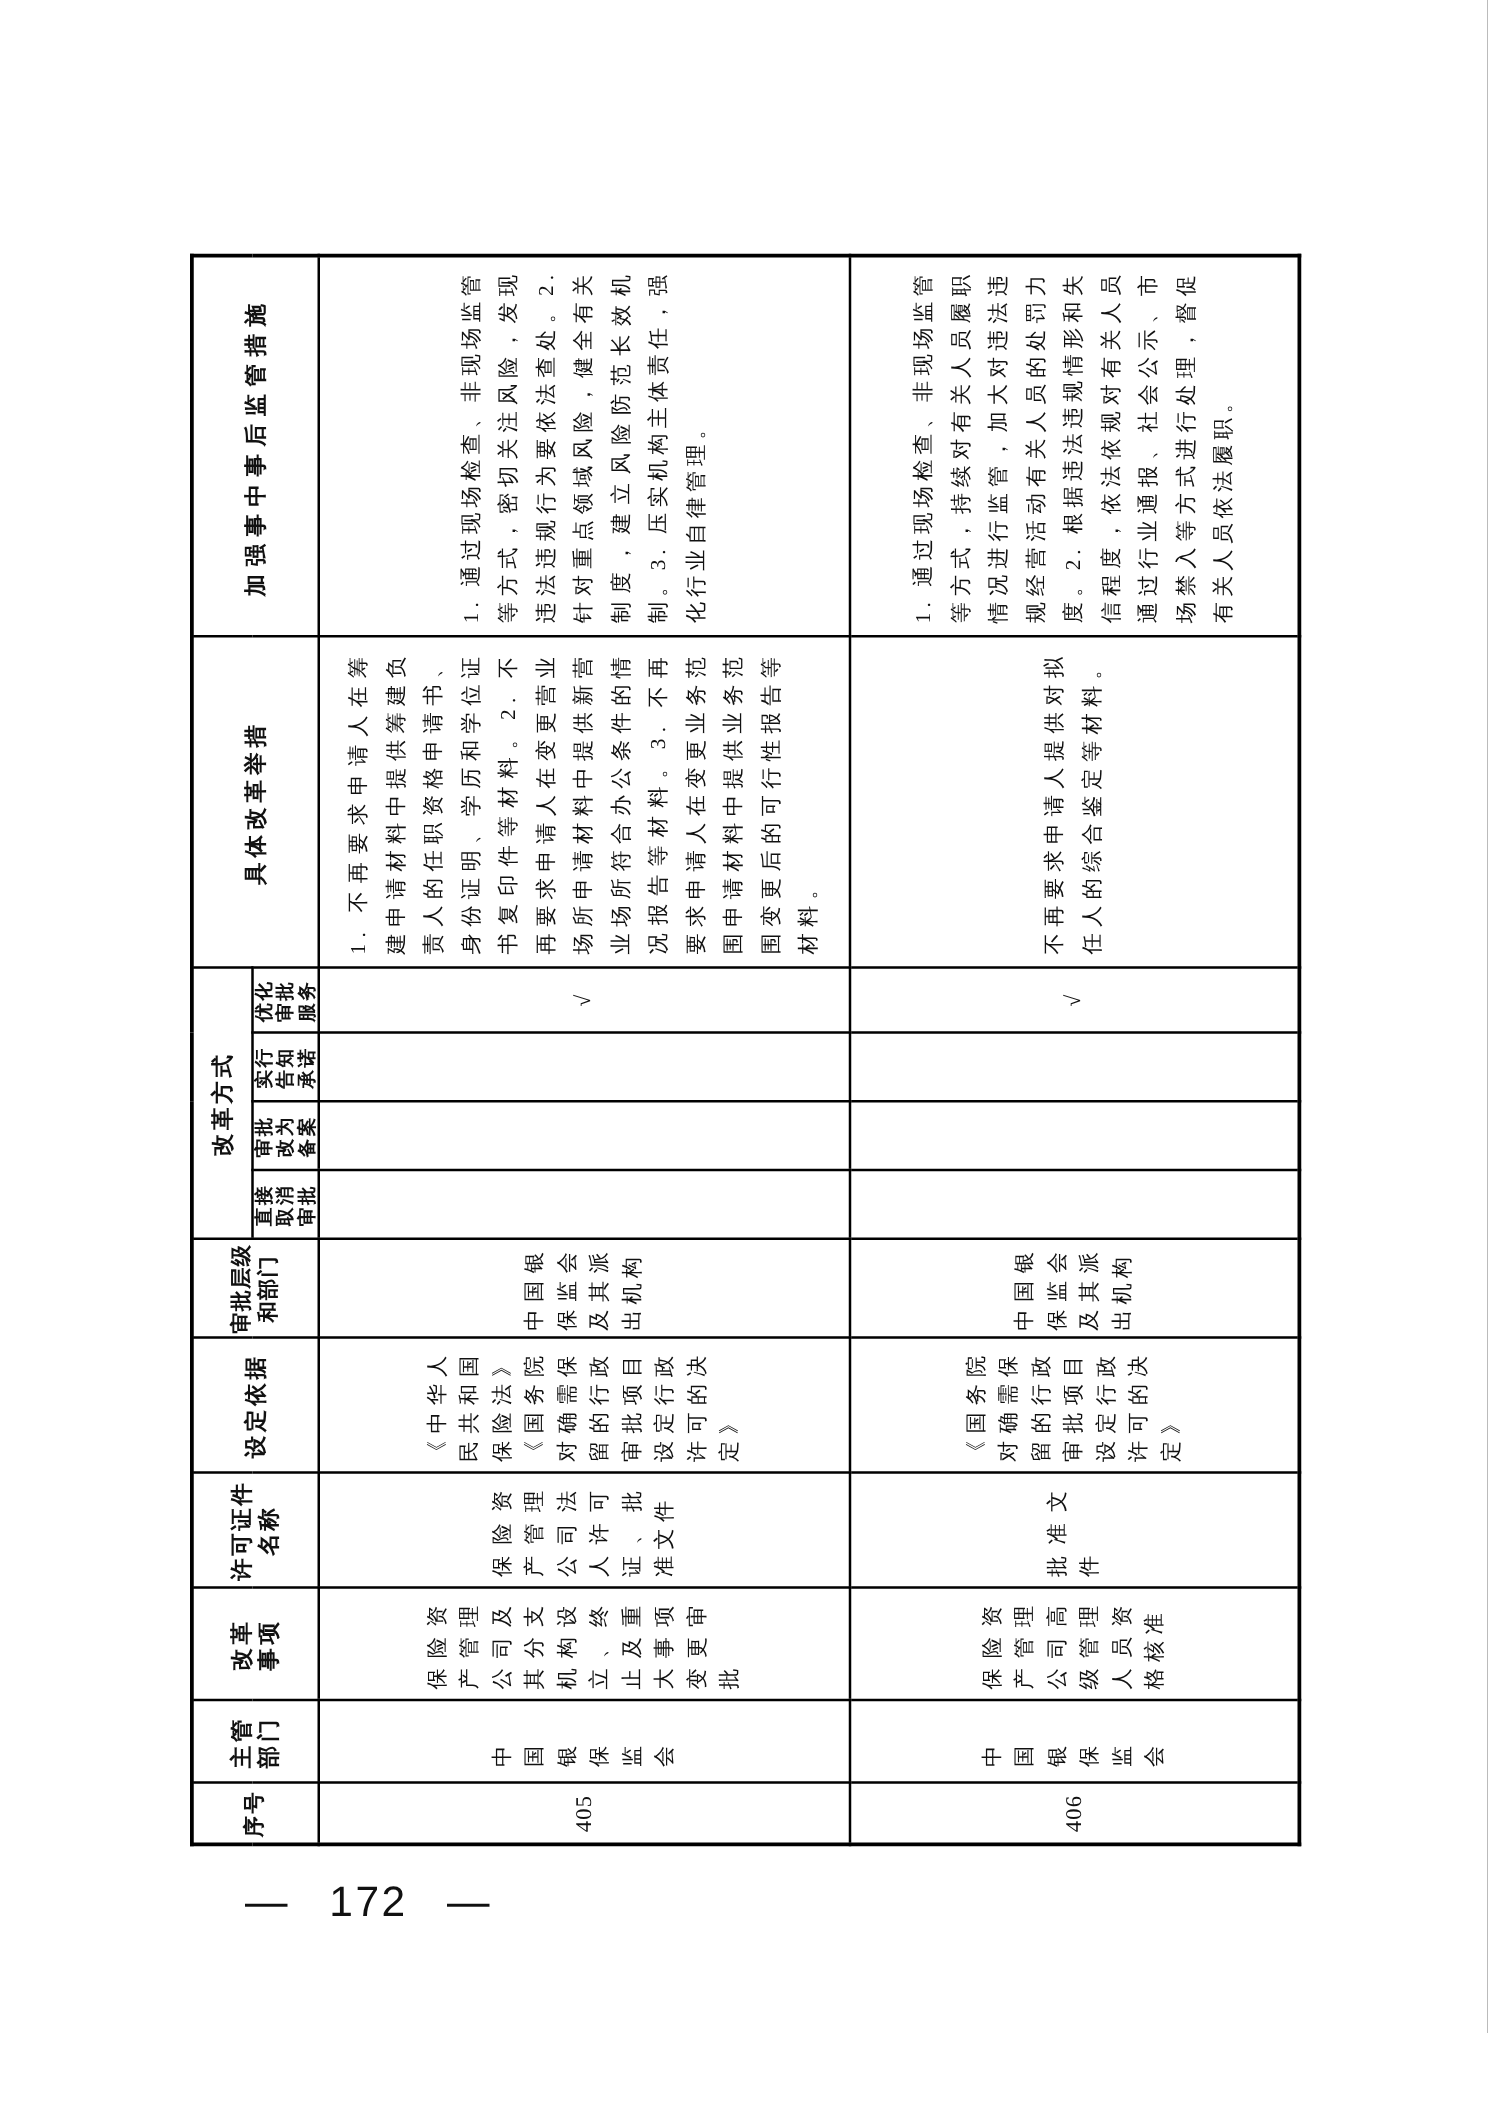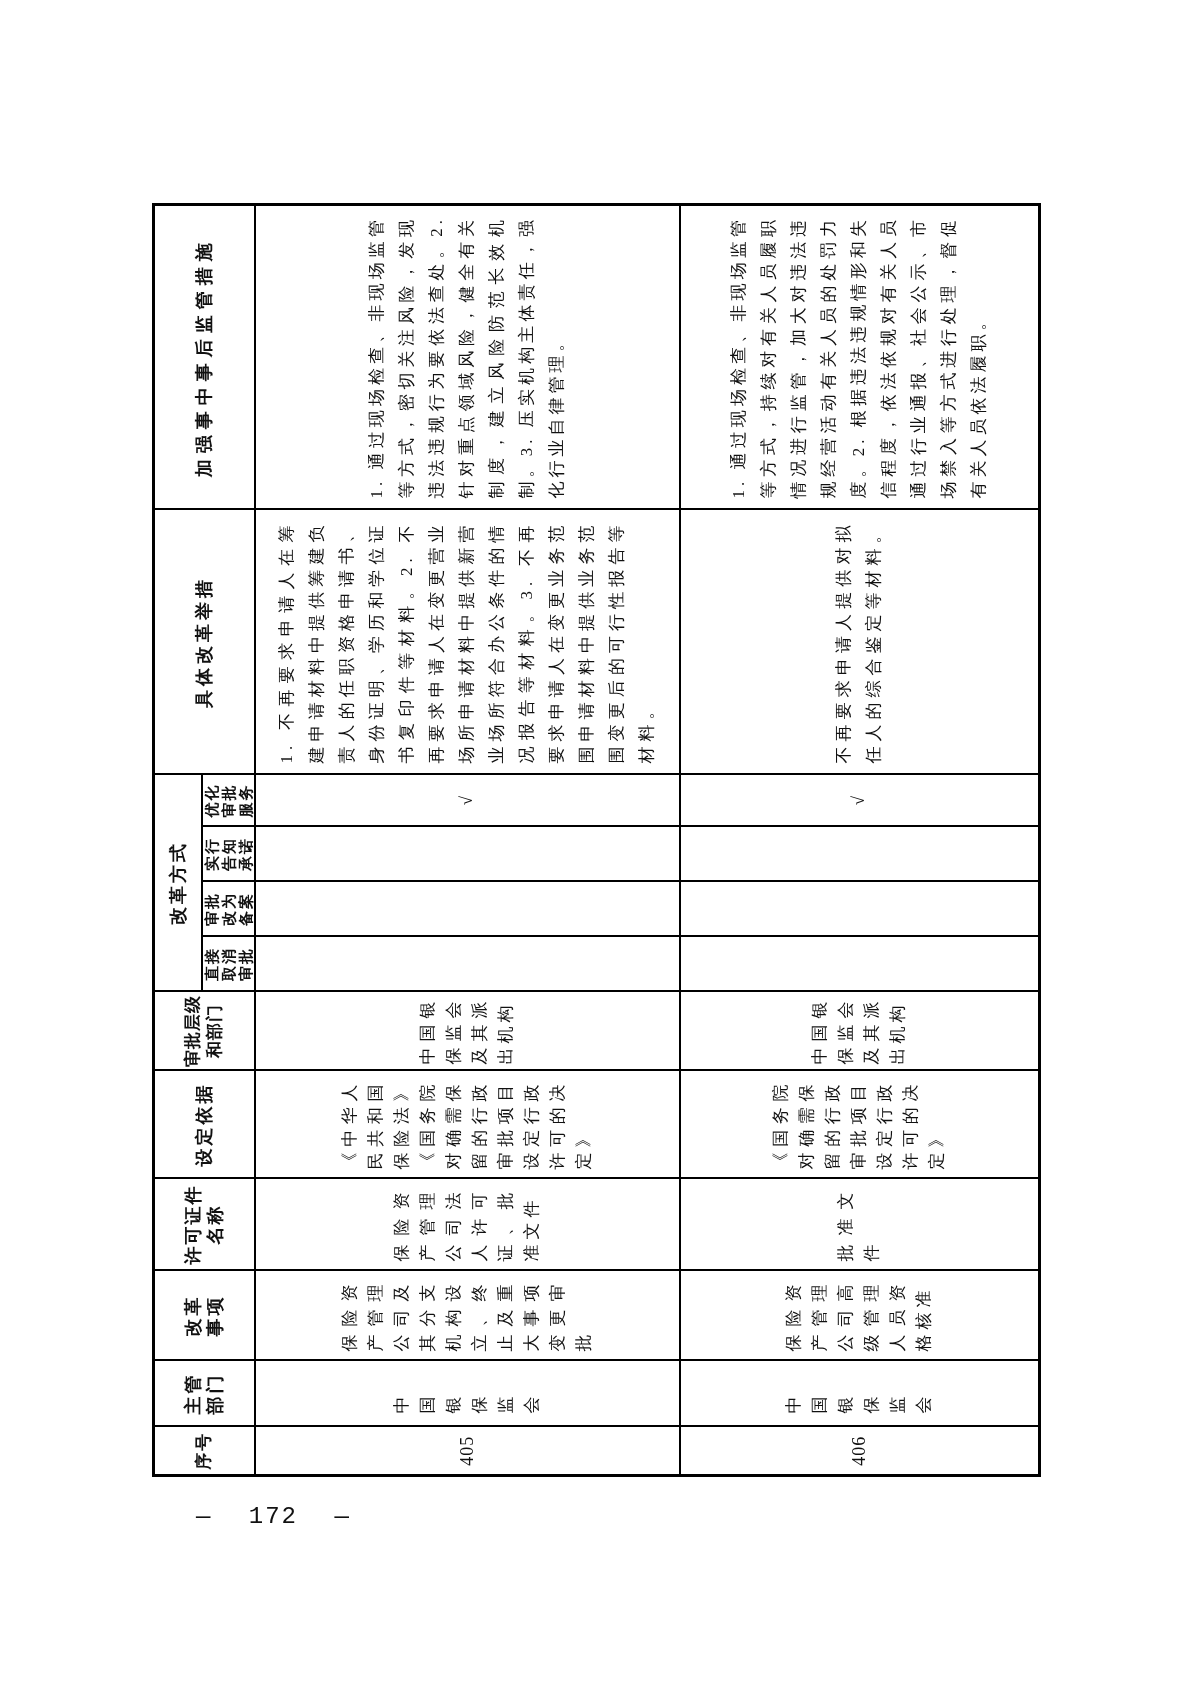--- a/index.html
+++ b/index.html
@@ -47,21 +47,21 @@
   td.c2 { padding:0 12px; letter-spacing:4px; }
   td.c3 { padding:0 8px; }
   td.c4 { padding:0 8px; }
   td.c5 { padding:0 8px; }
   td.c6 { padding:0 5px; letter-spacing:4px; }
   td.cmk { text-align:center; letter-spacing:0; }
   td.c11 { padding:0 10px; line-height:30px; }
   td.c12 { padding:0 10px; line-height:30px; letter-spacing:4px; }
   .page-number {
     position:absolute; left:196px; top:1503px;
-    font-family:Liberation Mono, monospace; font-size:24px; color:#111;
+    font-family:Liberation Sans, sans-serif; font-size:34px; color:#111;
     letter-spacing:2px; word-spacing:20px; white-space:nowrap;
   }
 </style>
 </head>
 <body>
 
 <div class="page">
   <div class="table-area">
     <div class="landscape">
       <table class="reform">

